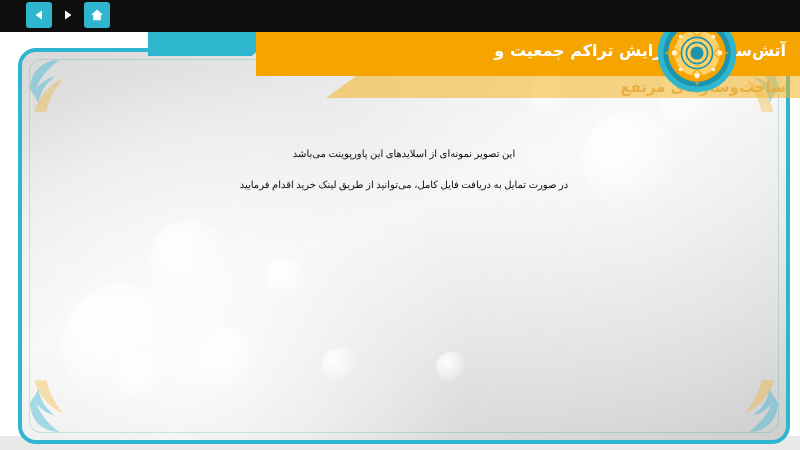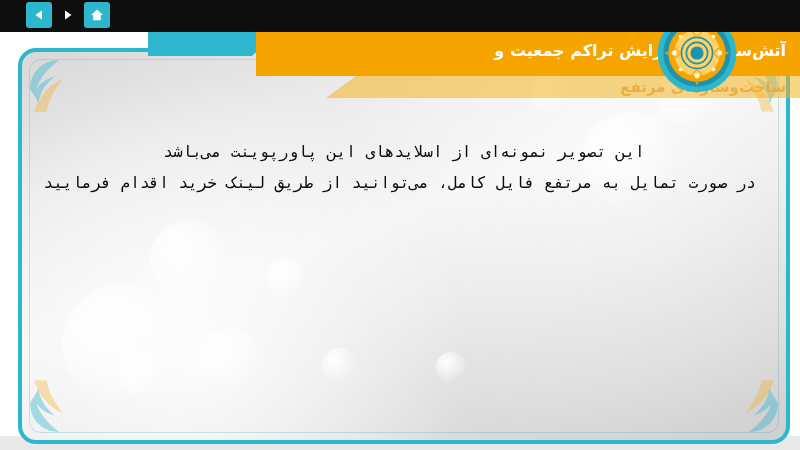--- a/index.html
+++ b/index.html
@@ -169,22 +169,22 @@
 
   
   .body-text {
     position: absolute;
     left: 30px;
     right: 30px;
     top: 86px;
     direction: rtl;
     text-align: center;
     color: #0b0b0b;
-    font-family: Liberation Mono, monospace;
-    font-size: 16px;
+    font-family: Liberation Serif, serif;
+    font-size: 10px;
     line-height: 31px;
     z-index: 20;
   }
   .body-text p {
     margin: 0;
     white-space: nowrap;
   }
 
   
   .bottom-strip {
@@ -288,18 +288,18 @@
       <path d="M2 30 C2 14 14 2 30 2 C20 10 12 18 8 30 C12 24 18 20 26 18 C18 24 12 32 10 44 C8 38 4 34 2 30 Z" fill="#2fb6cf" opacity="0.75"></path>
       <path d="M6 52 C10 38 20 26 34 20 C26 30 20 40 18 52 Z" fill="#f5a400" opacity="0.55"></path>
     </svg>
     <svg class="corner-orn corner-br" viewBox="0 0 60 60">
       <path d="M2 30 C2 14 14 2 30 2 C20 10 12 18 8 30 C12 24 18 20 26 18 C18 24 12 32 10 44 C8 38 4 34 2 30 Z" fill="#2fb6cf" opacity="0.75"></path>
       <path d="M6 52 C10 38 20 26 34 20 C26 30 20 40 18 52 Z" fill="#f5a400" opacity="0.55"></path>
     </svg>
 
     <div class="body-text">
       <p>این تصویر نمونه‌ای از اسلایدهای این پاورپوینت می‌باشد</p>
-      <p>در صورت تمایل به مرتفع فایل کامل، می‌توانید از طریق لینک خرید اقدام فرمایید</p>
+      <p>در صورت تمایل به دریافت فایل کامل، می‌توانید از طریق لینک خرید اقدام فرمایید</p>
     </div>
   </div>
 
   <div class="bottom-strip"></div>
 </div>
 
 </body></html>

